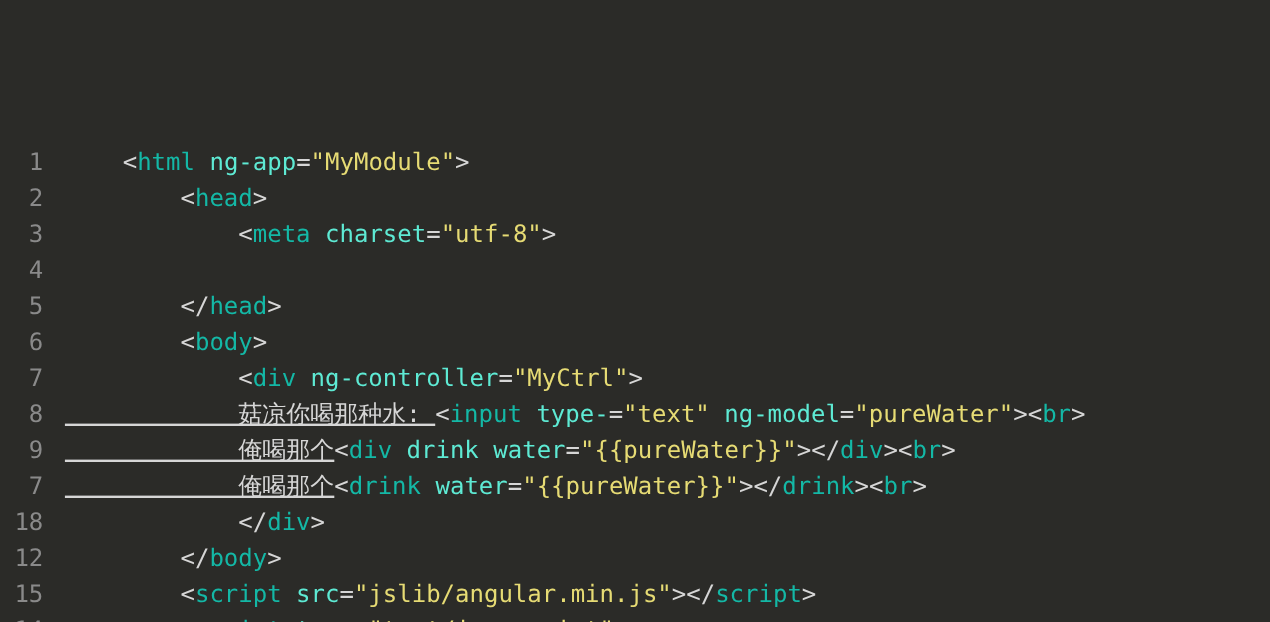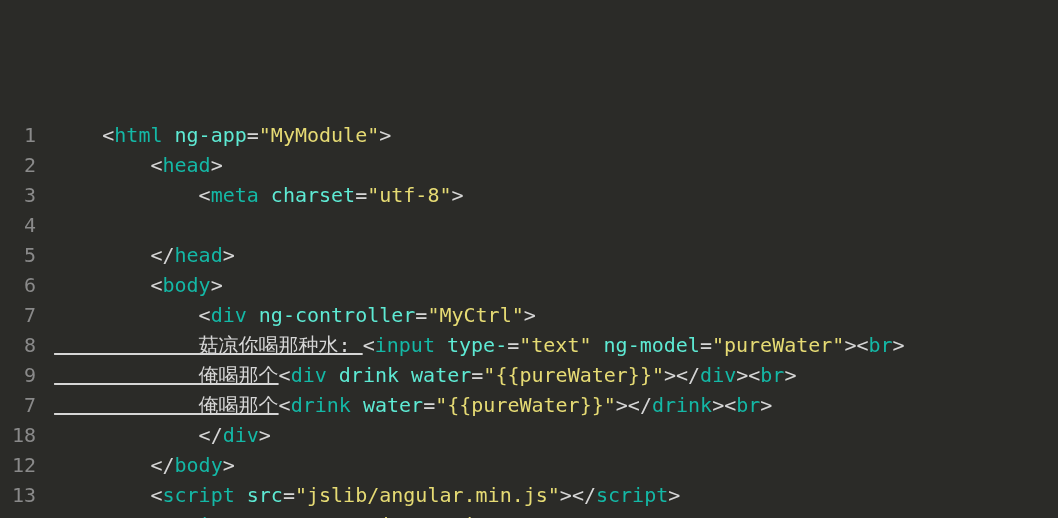--- a/index.html
+++ b/index.html
@@ -33,18 +33,18 @@
   .punct    { color: #d6d6d6; }
   .text     { color: #d6d6d6; text-decoration: underline; }
   .line { height: 30px; }
 </style>
 </head>
 <body>
 
 
 
 <div class="editor">
-  <div class="gutter"><div class="line">1</div><div class="line">2</div><div class="line">3</div><div class="line">4</div><div class="line">5</div><div class="line">6</div><div class="line">7</div><div class="line">8</div><div class="line">9</div><div class="line">7</div><div class="line">18</div><div class="line">12</div><div class="line">13</div><div class="line">14</div></div>
+  <div class="gutter"><div class="line">1</div><div class="line">2</div><div class="line">3</div><div class="line">4</div><div class="line">5</div><div class="line">6</div><div class="line">7</div><div class="line">8</div><div class="line">9</div><div class="line">7</div><div class="line">18</div><div class="line">12</div><div class="line">15</div><div class="line">14</div></div>
   <div class="code"><div class="line"><span class="punct">    &lt;</span><span class="tag">html</span><span class="punct"> </span><span class="attr">ng-app</span><span class="punct">=</span><span class="string">"MyModule"</span><span class="punct">&gt;</span></div><div class="line"><span class="punct">        &lt;</span><span class="tag">head</span><span class="punct">&gt;</span></div><div class="line"><span class="punct">            &lt;</span><span class="tag">meta</span><span class="punct"> </span><span class="attr">charset</span><span class="punct">=</span><span class="string">"utf-8"</span><span class="punct">&gt;</span></div><div class="line"><span class="text"></span></div><div class="line"><span class="punct">        &lt;/</span><span class="tag">head</span><span class="punct">&gt;</span></div><div class="line"><span class="punct">        &lt;</span><span class="tag">body</span><span class="punct">&gt;</span></div><div class="line"><span class="punct">            &lt;</span><span class="tag">div</span><span class="punct"> </span><span class="attr">ng-controller</span><span class="punct">=</span><span class="string">"MyCtrl"</span><span class="punct">&gt;</span></div><div class="line"><span class="text">            菇凉你喝那种水: </span><span class="punct">&lt;</span><span class="tag">input</span><span class="punct"> </span><span class="attr">type-</span><span class="punct">=</span><span class="string">"text"</span><span class="punct"> </span><span class="attr">ng-model</span><span class="punct">=</span><span class="string">"pureWater"</span><span class="punct">&gt;&lt;</span><span class="tag">br</span><span class="punct">&gt;</span></div><div class="line"><span class="text">            俺喝那个</span><span class="punct">&lt;</span><span class="tag">div</span><span class="punct"> </span><span class="attr">drink</span><span class="punct"> </span><span class="attr">water</span><span class="punct">=</span><span class="string">"{{pureWater}}"</span><span class="punct">&gt;&lt;/</span><span class="tag">div</span><span class="punct">&gt;&lt;</span><span class="tag">br</span><span class="punct">&gt;</span></div><div class="line"><span class="text">            俺喝那个</span><span class="punct">&lt;</span><span class="tag">drink</span><span class="punct"> </span><span class="attr">water</span><span class="punct">=</span><span class="string">"{{pureWater}}"</span><span class="punct">&gt;&lt;/</span><span class="tag">drink</span><span class="punct">&gt;&lt;</span><span class="tag">br</span><span class="punct">&gt;</span></div><div class="line"><span class="punct">            &lt;/</span><span class="tag">div</span><span class="punct">&gt;</span></div><div class="line"><span class="punct">        &lt;/</span><span class="tag">body</span><span class="punct">&gt;</span></div><div class="line"><span class="punct">        &lt;</span><span class="tag">script</span><span class="punct"> </span><span class="attr">src</span><span class="punct">=</span><span class="string">"jslib/angular.min.js"</span><span class="punct">&gt;&lt;/</span><span class="tag">script</span><span class="punct">&gt;</span></div><div class="line"><span class="punct">        &lt;</span><span class="tag">script</span><span class="punct"> </span><span class="attr">type</span><span class="punct">=</span><span class="string">"text/javascript"</span><span class="punct">&gt;</span></div></div>
 </div>
 
 
 
 
 </body></html>

